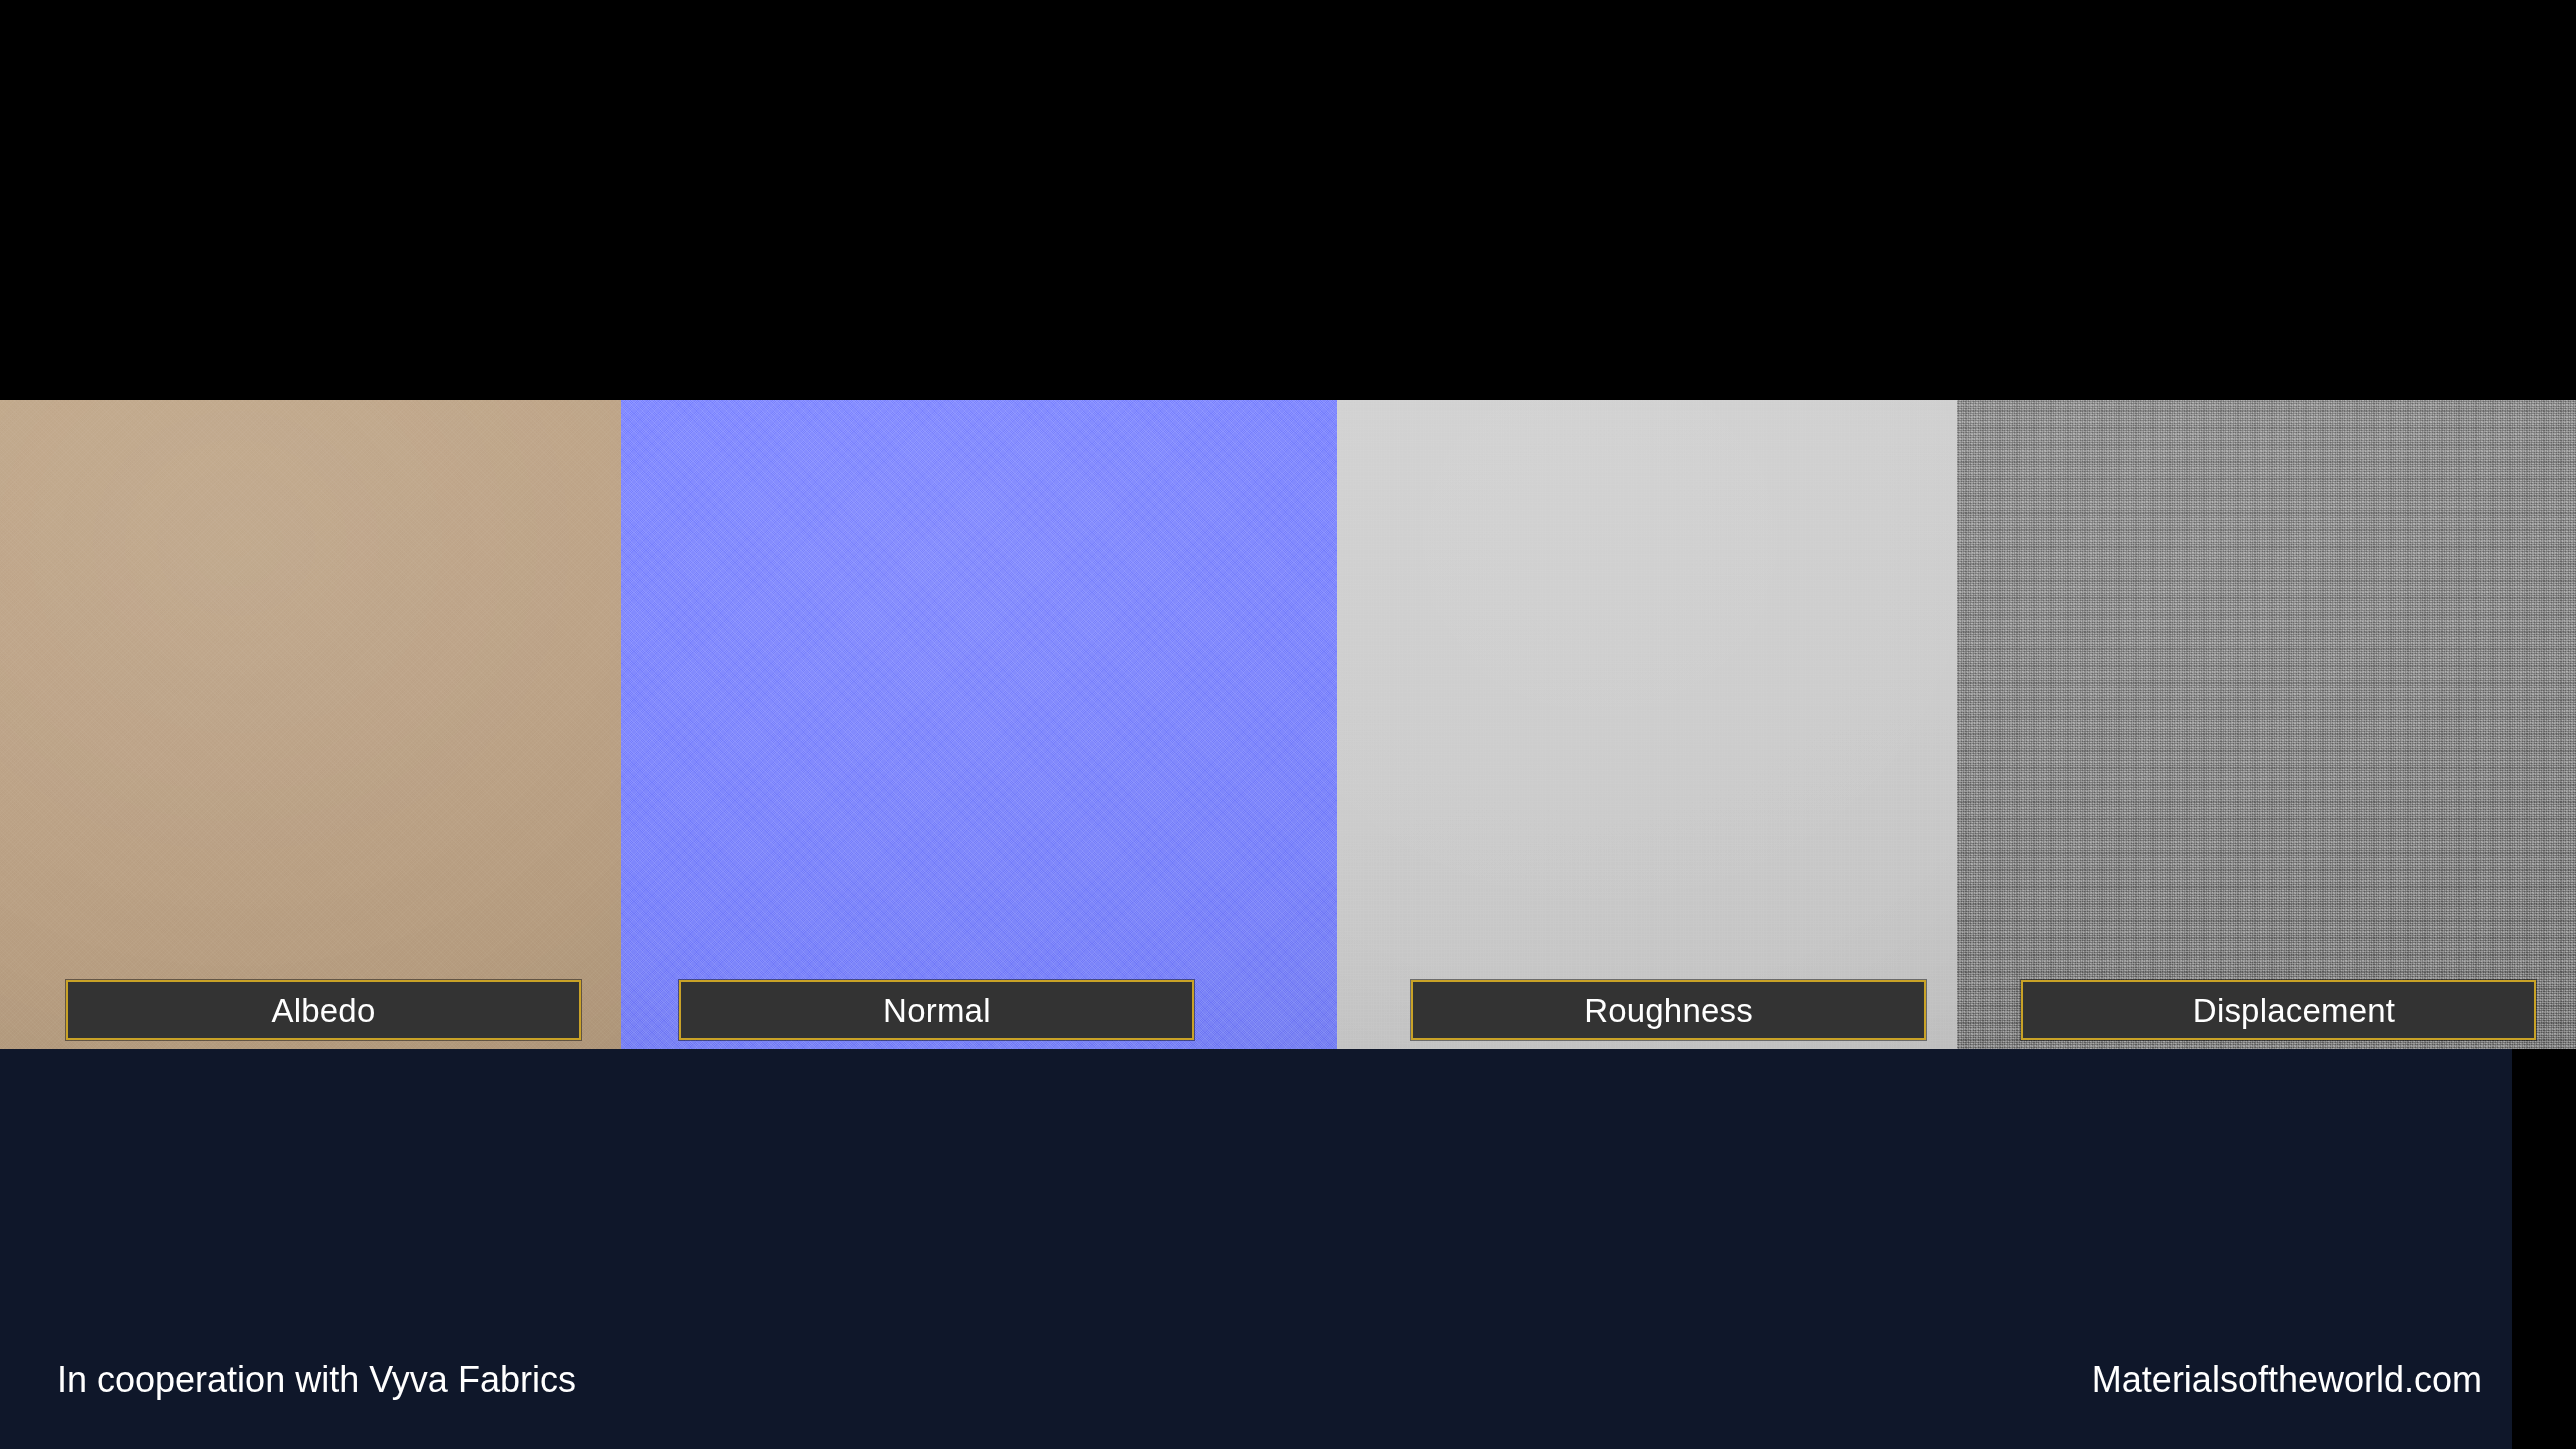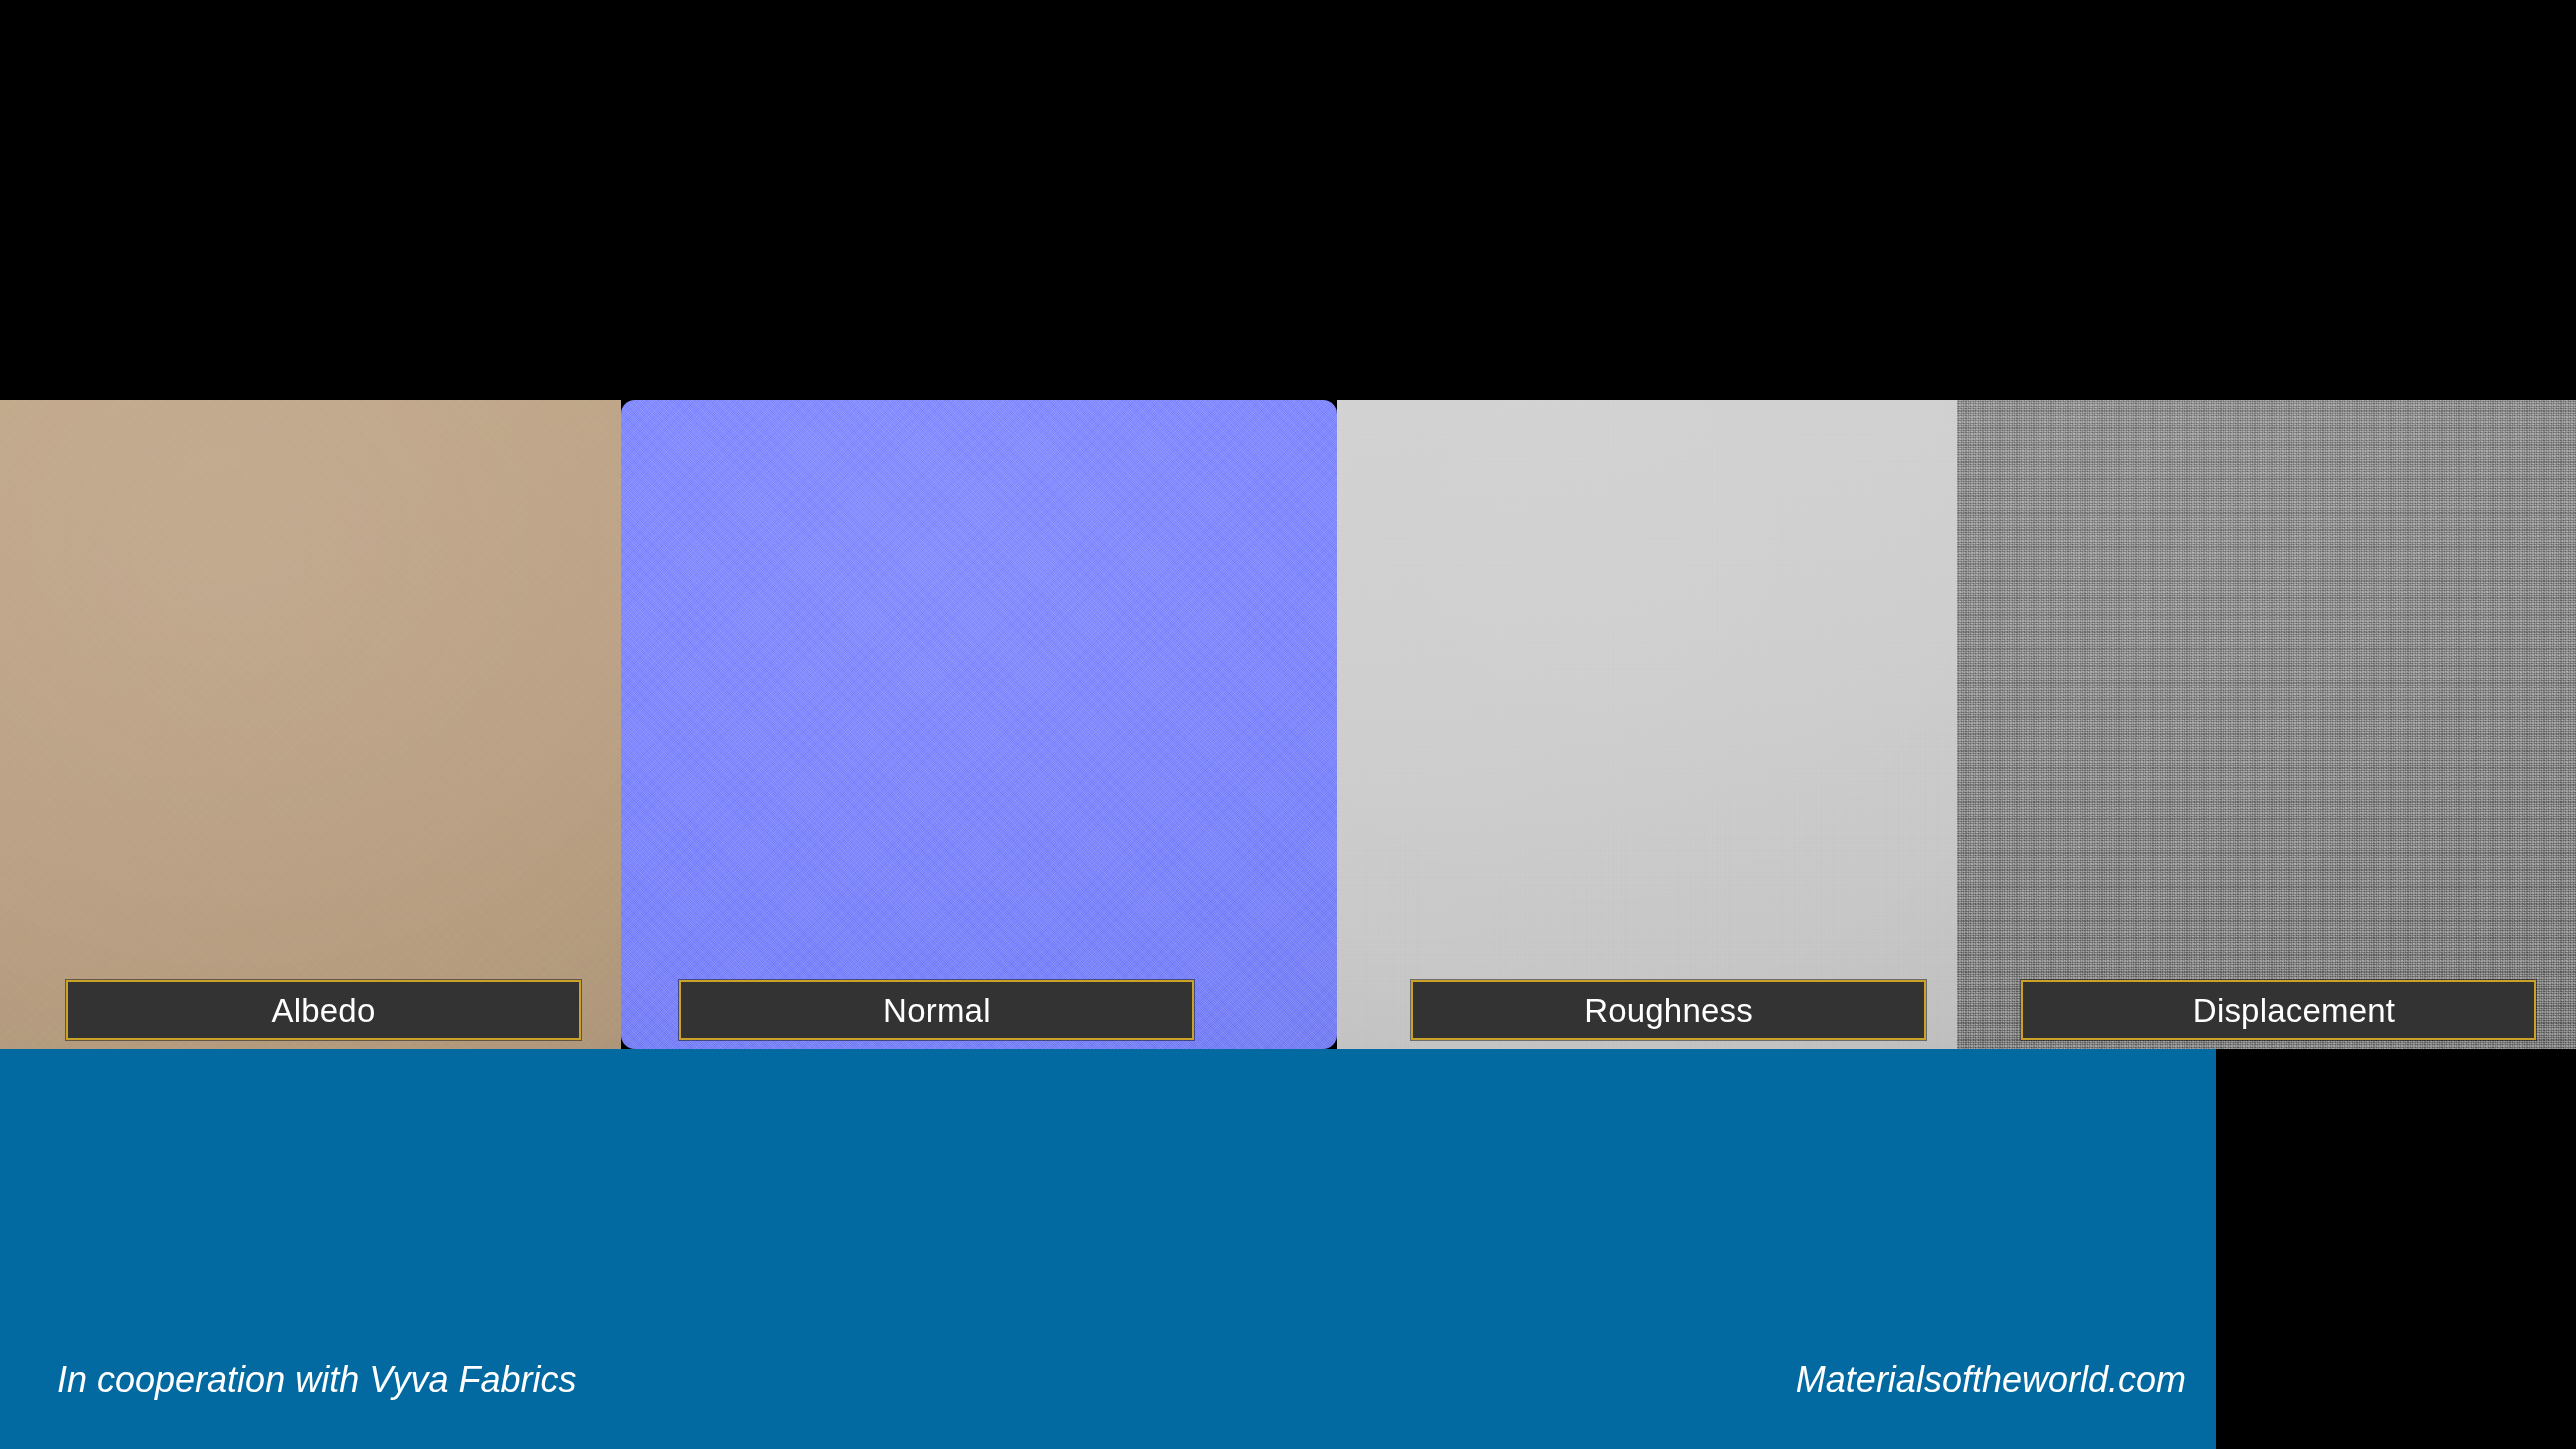--- a/index.html
+++ b/index.html
@@ -34,21 +34,21 @@
   }
 
   .map-panel {
     position: relative;
     height: 100%;
     overflow: hidden;
   }
 
   
   .map-panel.albedo       { width: 646px; }
-  .map-panel.normal       { width: 744px; border-radius: 14px; }
+  .map-panel.normal       { width: 744px; }
   .map-panel.roughness    { width: 644px; }
   .map-panel.displacement { width: 644px; }
 
   
   .map-panel .fill {
     position: absolute;
     inset: 0;
   }
 
   
@@ -171,24 +171,23 @@
     font-family: "Liberation Sans", sans-serif;
     white-space: nowrap;
     text-align: right;
   }
 
   
   #footer {
     position: absolute;
     left: 0;
     bottom: 0;
-    width: 2216px;
+    width: 2512px;
     height: 400px;
-    background: #0369a1;
-    font-style: italic;
+    background: #0f172a;
   }
   .footer-text {
     position: absolute;
     bottom: 51px;
     color: #ffffff;
     font-size: 36px;
     font-weight: 400;
     line-height: 1;
     font-family: "Liberation Sans", sans-serif;
     white-space: nowrap;

